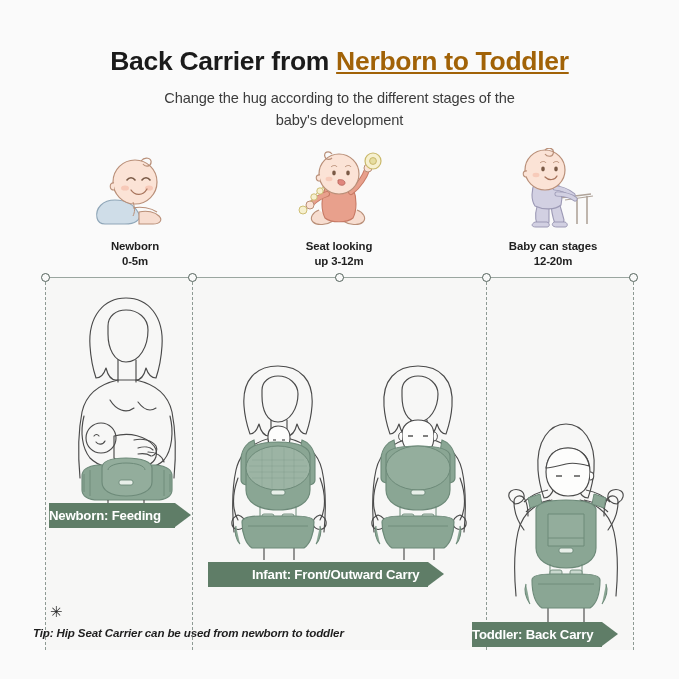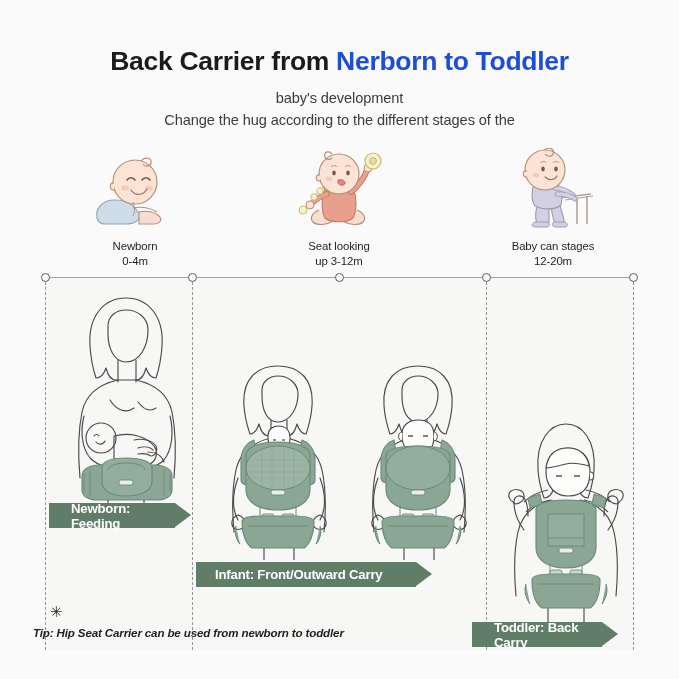--- a/index.html
+++ b/index.html
@@ -24,21 +24,21 @@
     width: 679px;
     text-align: center;
   }
   #title {
     font-size: 26.5px;
     font-weight: bold;
     letter-spacing: -0.3px;
     color: #1b1b1b;
     line-height: 34px;
   }
-  #title .accent { color: #1d4ed8; }
+  #title .accent { color: #a16207; text-decoration: underline; }
   #subtitle {
     margin-top: 9px;
     font-size: 14.6px;
     color: #3c3c3c;
     line-height: 22px;
     letter-spacing: -0.1px;
   }
 
   
   .stage {
@@ -51,20 +51,21 @@
     display: flex;
     align-items: flex-end;
     justify-content: center;
   }
   .stage-label {
     margin-top: 9px;
     font-size: 11.4px;
     color: #1f1f1f;
     line-height: 14.5px;
     letter-spacing: -0.1px;
+    font-weight: bold;
   }
 
   
   #timeline-line {
     position: absolute;
     left: 45px;
     top: 277px;
     width: 588px;
     height: 1px;
     background: #9aa6a0;
@@ -106,21 +107,21 @@
   .banner {
     position: absolute;
     height: 25px;
     background: #5f7d67;
     display: flex;
     align-items: center;
     color: #ffffff;
     font-size: 13.2px;
     font-weight: bold;
     letter-spacing: -0.2px;
-    padding-left: 22px;
+    padding-left: 0;
     box-sizing: border-box;
   }
   .banner .tip {
     position: absolute;
     right: -16px;
     top: 0;
     width: 0;
     height: 0;
     border-top: 12.5px solid transparent;
     border-bottom: 12.5px solid transparent;
@@ -150,22 +151,22 @@
 </head>
 <body>
 
 <div id="page">
 
   <div id="header">
     <div id="title">
       <span>Back Carrier from </span><span class="accent">Nerborn to Toddler</span>
     </div>
     <div id="subtitle">
+      <div>Change the hug according to the different stages of the</div>
       <div>baby's development</div>
-      <div>Change the hug according to the different stages of the</div>
     </div>
   </div>
 
   <div class="stage" style="left:40px; top:152px;">
     <div class="stage-art">
       <svg width="92" height="78" viewBox="0 0 92 78">
 
         <path d="M8 66 C6 56 14 48 26 48 C38 48 46 54 50 62 C52 68 46 72 36 72 L16 72 C11 72 9 70 8 66 Z" fill="#cfdde8" stroke="#8fa6b8" stroke-width="1.1"></path>
 
         <path d="M50 60 C58 58 66 60 70 64 C74 68 71 72 64 72 L50 72 Z" fill="#f7ddd0" stroke="#b98f78" stroke-width="1.1"></path>
@@ -184,21 +185,21 @@
         <ellipse cx="36" cy="36" rx="4" ry="2.6" fill="#f5c0ae" opacity="0.75"></ellipse>
         <ellipse cx="60" cy="36" rx="4" ry="2.6" fill="#f5c0ae" opacity="0.75"></ellipse>
 
         <path d="M42 38 C46 44 54 44 58 37" fill="none" stroke="#a8745c" stroke-width="1.3" stroke-linecap="round"></path>
 
         <path d="M44 50 C46 56 46 60 44 64" fill="none" stroke="#b98f78" stroke-width="1"></path>
       </svg>
     </div>
     <div class="stage-label">
       <div>Newborn</div>
-      <div>0-4m</div>
+      <div>0-5m</div>
     </div>
   </div>
 
   <div class="stage" style="left:244px; top:152px;">
     <div class="stage-art">
       <svg width="92" height="82" viewBox="0 0 92 82">
 
         <path d="M26 62 C20 64 16 70 20 74 C24 78 34 77 40 73" fill="#f7ddd0" stroke="#b98f78" stroke-width="1.1"></path>
         <path d="M64 62 C70 64 74 70 70 74 C66 78 56 77 50 73" fill="#f7ddd0" stroke="#b98f78" stroke-width="1.1"></path>
 
@@ -551,21 +552,21 @@
         <path d="M106 166 C108 172 106 180 102 186" fill="#8aa694" stroke="#6d8a79" stroke-width="1.1"></path>
       </g>
     </svg>
   </div>
 
   <div class="banner" style="left:49px; top:503px; width:126px;">
     <span>Newborn:  Feeding</span>
     <span class="tip"></span>
   </div>
 
-  <div class="banner" style="left:196px; top:562px; width:220px; padding-left:19px;">
+  <div class="banner" style="left:208px; top:562px; width:220px; padding-left:44px;">
     <span>Infant:  Front/Outward Carry</span>
     <span class="tip"></span>
   </div>
 
   <div class="banner" style="left:472px; top:622px; width:130px;">
     <span>Toddler: Back Carry</span>
     <span class="tip"></span>
   </div>
 
   <div id="tip-star">✳</div>

